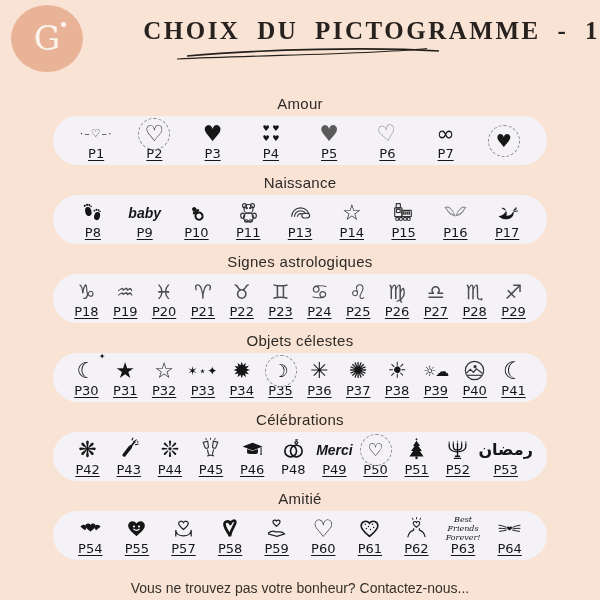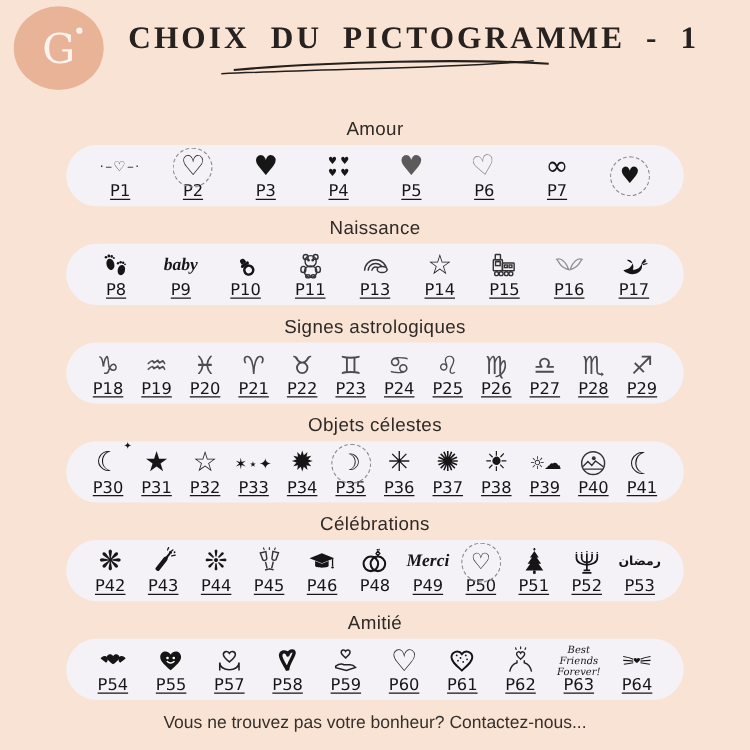--- a/index.html
+++ b/index.html
@@ -13,21 +13,21 @@
   }
   
   .header{position:relative;height:86px;padding-top:17px;}
   .logo{
     position:absolute;left:11px;top:5px;width:72px;height:67px;border-radius:50%;
     background:var(--logo);display:flex;align-items:center;justify-content:center;
     font-family:"DejaVu Serif",serif;font-size:33px;color:#fbf3ec;
   }
   .logo .dot{position:absolute;top:17px;right:17px;width:5px;height:5px;border-radius:50%;background:#fbf3ec;}
   .title{
-    margin-left:62px;text-align:center;
+    margin-left:62px;text-align:right;
     font-family:"Liberation Serif",serif;font-weight:700;font-size:25px;
     letter-spacing:2.5px;word-spacing:8px;color:#27221f;
   }
   .flourish{display:block;margin:1px auto 0;margin-left:175px;}
   
   .section{text-align:center;margin-top:9px;}
   .cat-title{font-size:15px;font-weight:400;color:#2e2a27;margin-bottom:4px;letter-spacing:.3px;}
   .pill{
     width:494px;height:49px;margin:0 auto;background:var(--pill);
     border-radius:25px;display:flex;align-items:center;justify-content:space-evenly;
@@ -47,31 +47,31 @@
   
   .big{font-size:22px;}
   .heavy{font-size:24px;}
   .gray{color:#5b5b5b;}
   .sketch{color:#8a8a8a;transform:rotate(-10deg);}
   .small-wide{font-size:11px;white-space:nowrap;letter-spacing:1px;color:#3c3c3c;}
   .cluster{font-size:8px;width:22px;white-space:normal;line-height:1.25;text-align:center;}
   .cluster-stars{font-size:12px;letter-spacing:1px;}
   .duo{font-size:14px;letter-spacing:-1px;}
   .zodiac{font-size:20px;color:#4c4c4c;}
-  .script{font-family:Liberation Serif, serif;font-style:italic;font-weight:700;font-size:14px;}
+  .script{font-family:Liberation Sans, sans-serif;font-style:italic;font-weight:700;font-size:14px;}
   .script-tiny{font-family:"DejaVu Serif",serif;font-style:italic;font-size:8px;line-height:1.15;white-space:pre-line;text-align:center;}
-  .arabic{font-size:10px;font-weight:700;}
+  .arabic{font-size:16px;font-weight:700;}
   .thick{font-size:24px;font-weight:700;}
   .rays::before{
     content:"";position:absolute;left:50%;top:50%;width:30px;height:30px;
     transform:translate(-50%,-50%);border:1.3px dashed #8f8f8f;border-radius:50%;
   }
   .with-stars::after{content:"✦";position:absolute;top:-4px;right:-8px;font-size:8px;}
   
-  .footer{text-align:center;margin-top:9px;font-size:14px;color:#35302c;}
+  .footer{text-align:center;margin-top:20px;font-size:14px;color:#35302c;}
 </style>
 </head>
 <body>
 
 <div class="header">
   <div class="logo">
     <span>G</span>
     <span class="dot"></span>
   </div>
   <div class="title">CHOIX DU PICTOGRAMME - 1</div>

